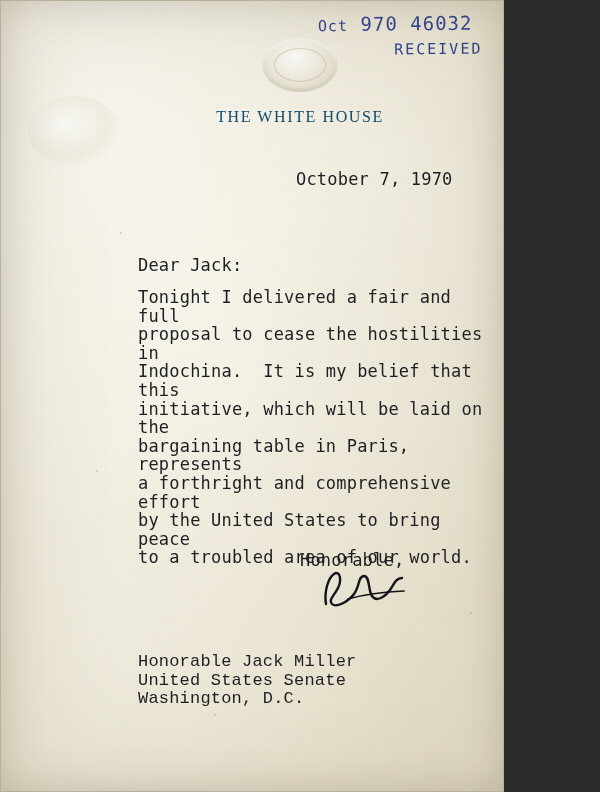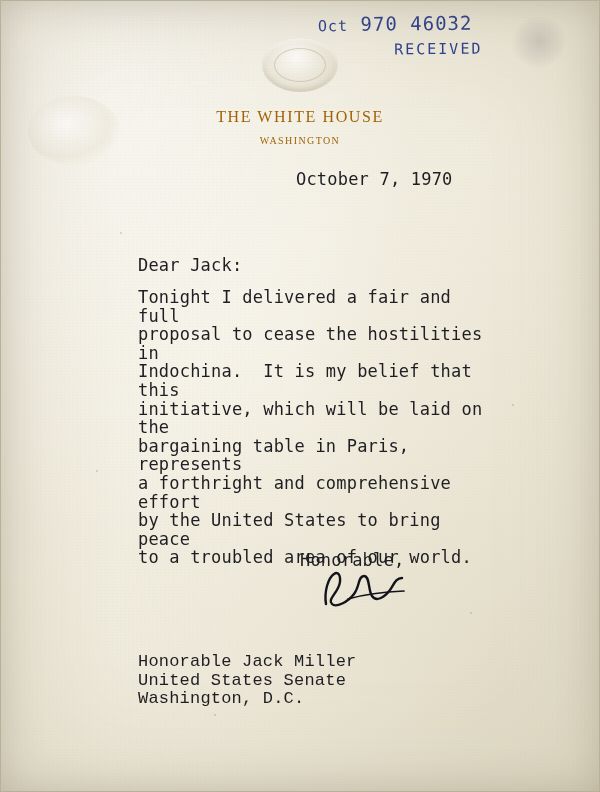--- a/index.html
+++ b/index.html
@@ -2,21 +2,21 @@
 <html><head>
 <meta charset="utf-8">
 <style>
   html, body {
     margin: 0;
     padding: 0;
     background: #2b2b2b;
   }
   #page {
     position: relative;
-    width: 600px;
+    width: 504px;
     height: 792px;
     overflow: hidden;
     background: #f2efe4;
     font-family: "Liberation Sans", sans-serif;
   }
 
   
   #paper {
     position: absolute;
     inset: 0;
@@ -113,21 +113,21 @@
     pointer-events: none;
   }
 
   
   #letterhead {
     position: absolute;
     top: 108px;
     left: 0;
     width: 600px;
     text-align: center;
-    color: #a16207;
+    color: #0c4a6e;
   }
   #letterhead .wh {
     font-family: "Liberation Serif", serif;
     font-size: 16px;
     letter-spacing: 1.6px;
     font-variant: small-caps;
     text-transform: uppercase;
   }
   #letterhead .wash {
     font-family: "Liberation Serif", serif;
@@ -216,21 +216,20 @@
   <div id="blind-emboss"></div>
 
   <div id="stamp">
     <div class="line1"><span class="mon">Oct</span> <span>970 46032</span></div>
     <div class="line2">RECEIVED</div>
   </div>
   <div id="stamp-smudge"></div>
 
   <div id="letterhead">
     <div class="wh">THE WHITE HOUSE</div>
-    <div class="wash">WASHINGTON</div>
   </div>
 
   <div id="date" class="typed">October 7, 1970</div>
 
   <div id="salutation" class="typed">Dear Jack:</div>
   <div id="para1" class="typed">Tonight I delivered a fair and full
 proposal to cease the hostilities in
 Indochina.  It is my belief that this
 initiative, which will be laid on the
 bargaining table in Paris, represents

